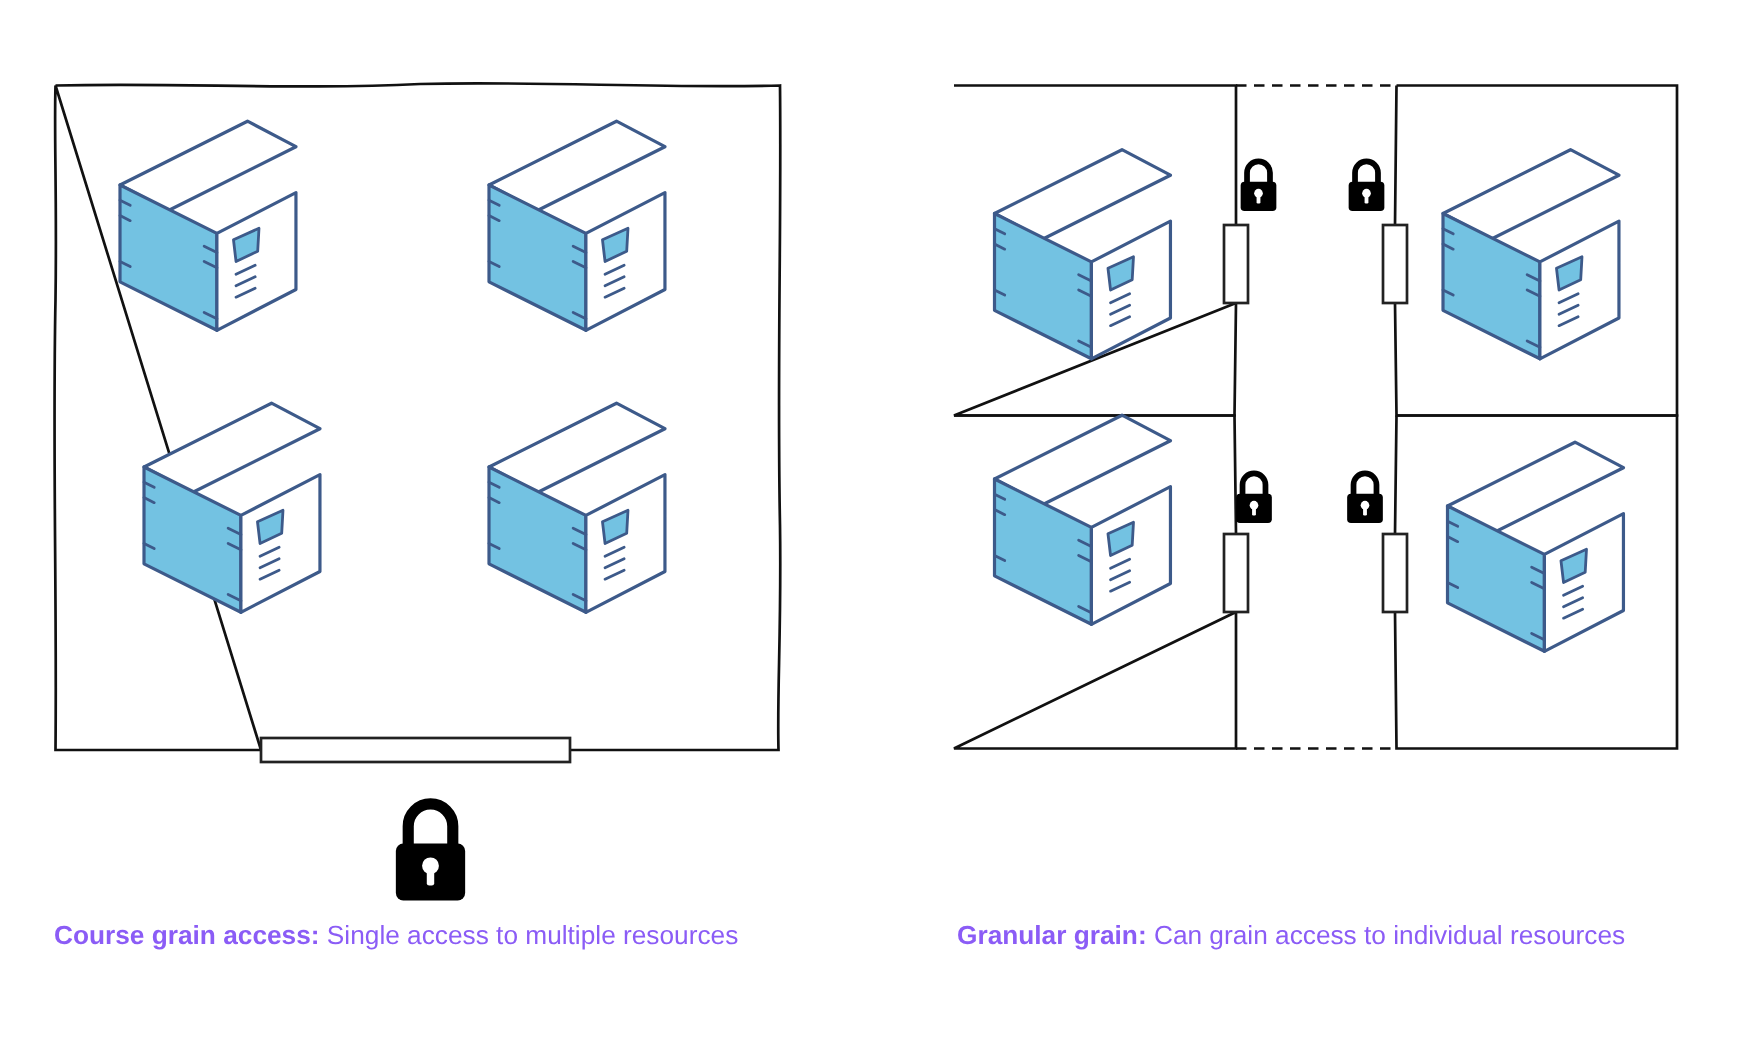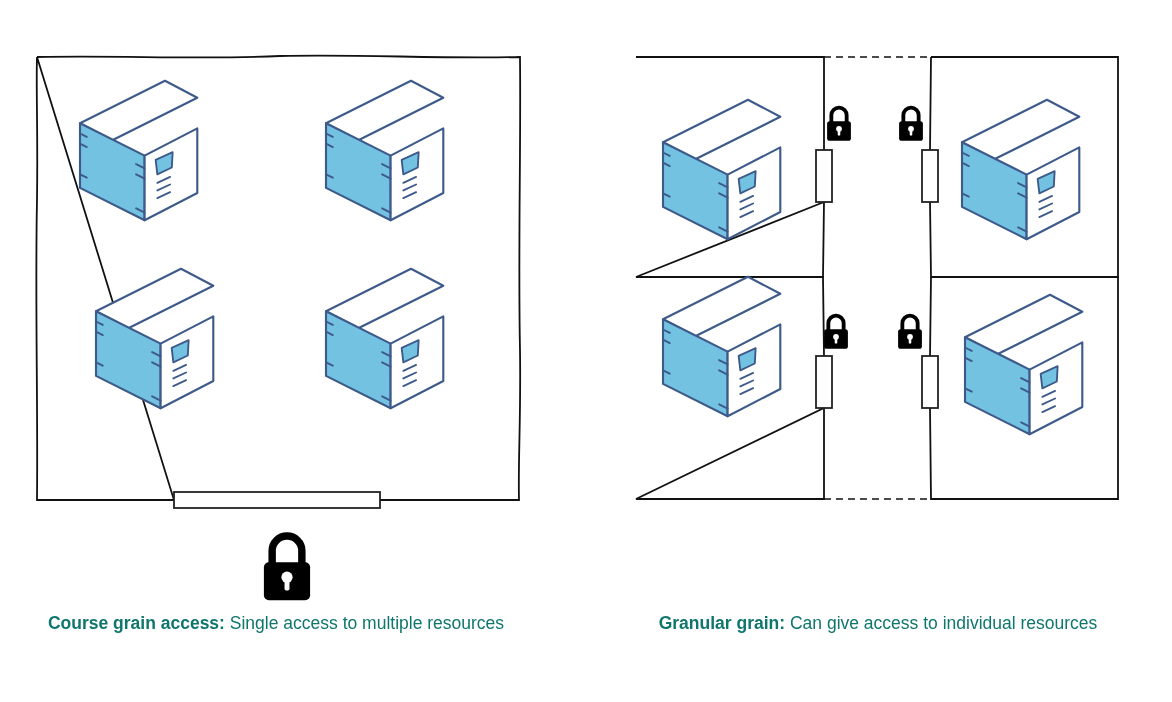--- a/index.html
+++ b/index.html
@@ -1,18 +1,18 @@
 <!DOCTYPE html>
 <html><head>
 <meta charset="utf-8">
 <style>
   html,body{margin:0;padding:0;background:#ffffff;}
   body{width:1172px;height:702px;position:relative;overflow:hidden;font-family:"Liberation Sans",sans-serif;}
   svg.stage{position:absolute;left:0;top:0;}
-  .caption{position:absolute;width:480px;text-align:center;font-size:17.5px;line-height:24px;color:#0f766e;}
+  .caption{position:absolute;width:480px;font-size:17.5px;line-height:24px;color:#8b5cf6;}
   .caption b{font-weight:bold;}
   #cap-left{left:36px;top:611px;}
   #cap-right{left:638px;top:611px;}
 </style>
 </head>
 <body>
 
 <svg class="stage" width="1172" height="702" viewBox="0 0 1172 702" xmlns="http://www.w3.org/2000/svg">
   <defs>
     <g id="server">
@@ -103,14 +103,14 @@
     <g>
         <use href="#server" transform="translate(965,322) scale(0.85)"></use>
       </g>
   </g>
 </svg>
 
 <div class="caption" id="cap-left">
   <b>Course grain access:</b><span> Single access to multiple resources</span>
 </div>
 <div class="caption" id="cap-right">
-  <b>Granular grain:</b><span> Can give access to individual resources</span>
+  <b>Granular grain:</b><span> Can grain access to individual resources</span>
 </div>
 
 </body></html>

